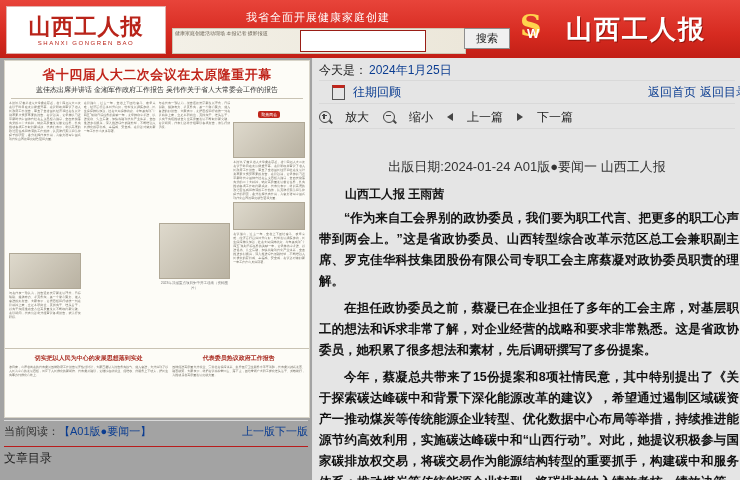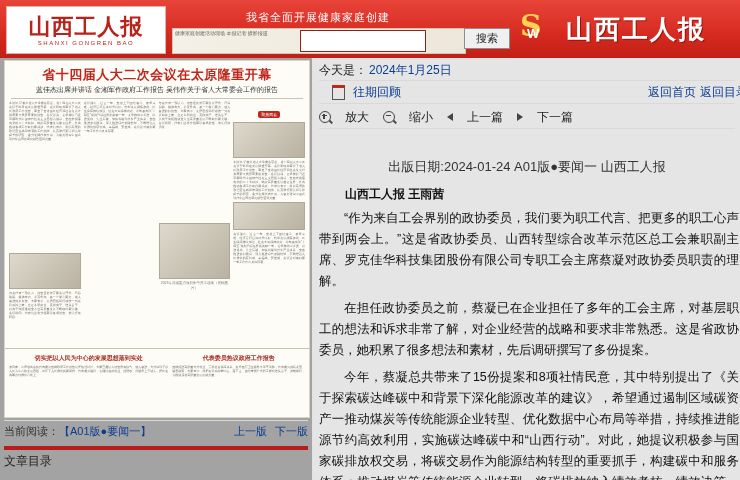--- a/index.html
+++ b/index.html
@@ -137,26 +137,26 @@
   }
   .readbar {
     position: absolute; left: 4px; top: 362px;
     width: 304px; height: 20px;
     border-top: 1px solid #d9d9d9;
     font-size: 11px; color: #333;
     display: flex; align-items: center;
   }
   .readbar .lbl { color:#333; }
   .readbar .val { color:#0b3d91; }
-  .readbar .navs { margin-left:auto; display:flex; gap:8px; }
+  .readbar .navs { margin-left:auto; display:flex; }
   .readbar .navs a { color:#0b3d91; text-decoration:none; }
   .catalogbar {
     position: absolute; left: 4px; top: 388px;
     width: 304px; height: 22px;
-    border-top: 4px solid #b91c1c;
+    border-top: 1px solid #b91c1c;
     font-size: 12px; color: #222;
     display: flex; align-items: center;
   }
   
   .rightcol {
     position: absolute; left: 312px; top: 58px;
     width: 428px; height: 422px;
     background: #e5e5e5;
     border-left: 1px solid #e3e3e3;
   }
@@ -211,21 +211,21 @@
     position: absolute; left: 32px; top: 128px; width: 390px;
     font-size: 12px; color: #111; font-weight: bold;
   }
   .art-body {
     position: absolute; left: 6px; top: 150px;
     width: 420px; height: 328px;
     font-size: 12.5px; line-height: 21px; color: #111;
     text-align: justify; overflow: hidden;
     font-family: "Liberation Sans", sans-serif;
   }
-  .art-body p { margin: 0 0 6px 0; text-indent: 2em; }
+  .art-body p { margin: 0 0 6px 0; text-indent: 2em; font-weight: bold; }
 </style>
 </head>
 <body>
 
 <div class="page">
 
   <div class="topbar">
 
     <div class="masthead-left">
       <div class="mh-cn">山西工人报</div>

